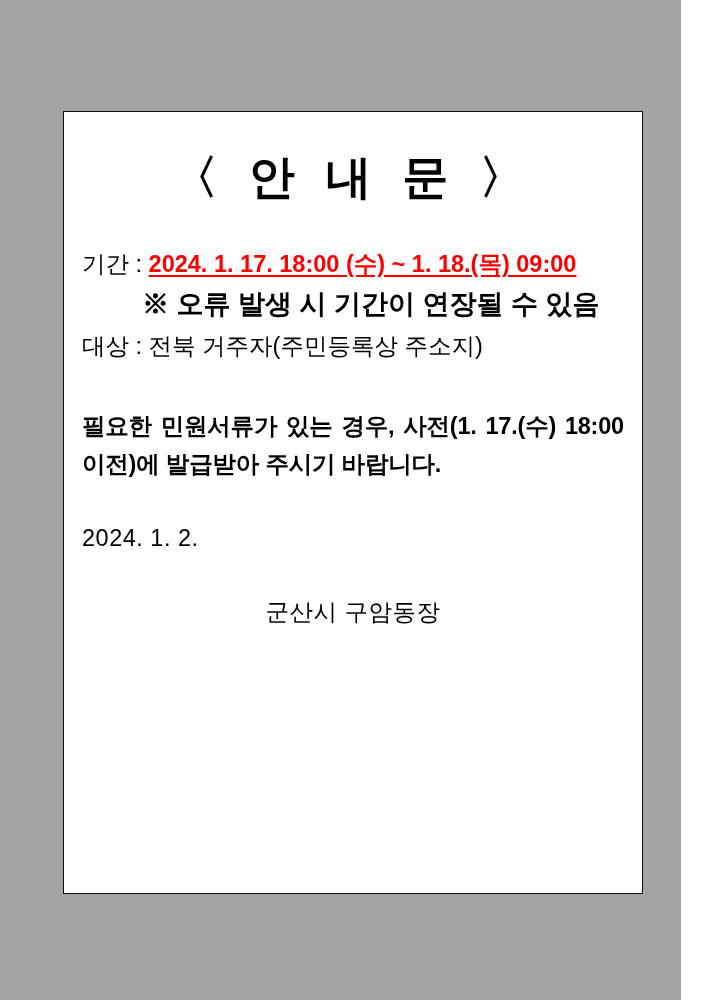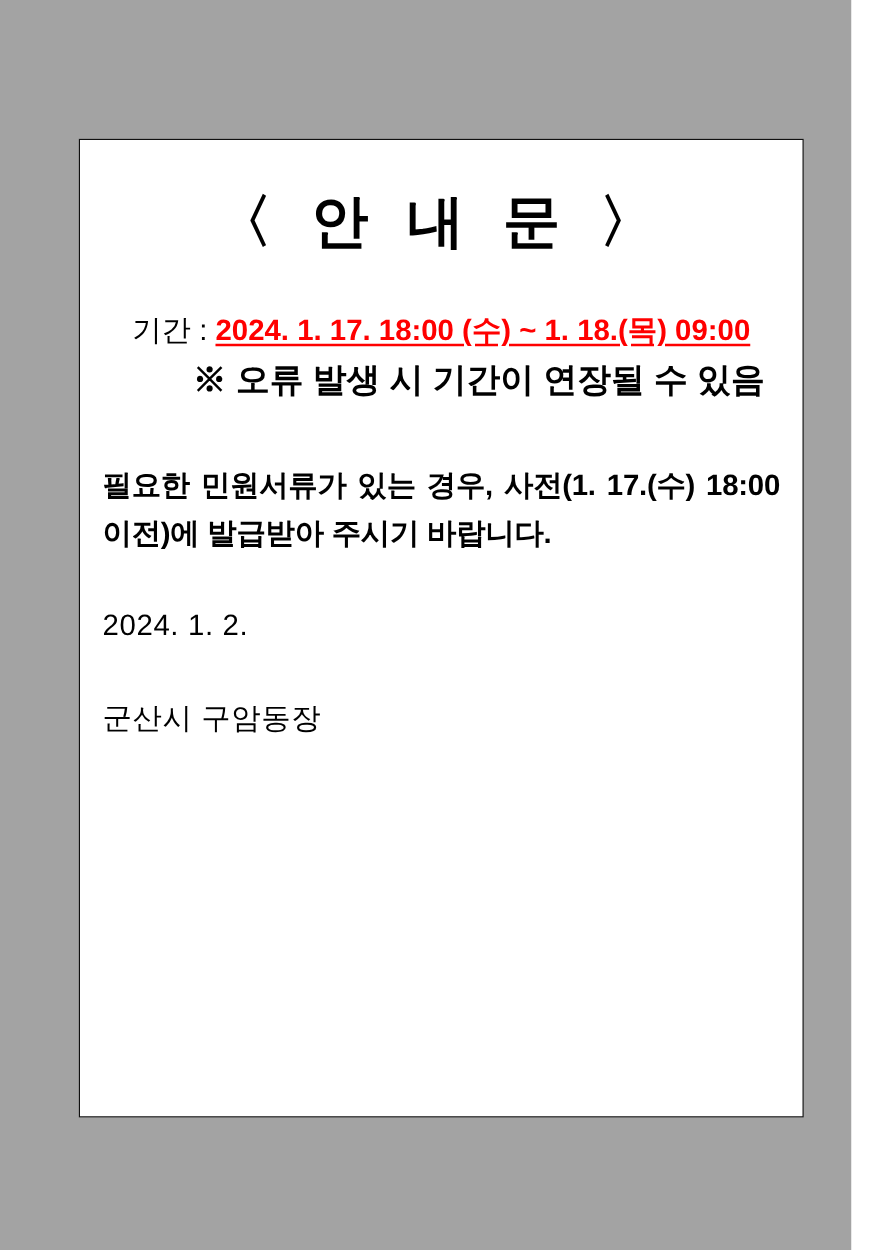--- a/index.html
+++ b/index.html
@@ -73,21 +73,20 @@
   }
   .red-underline {
     color: #ff0000;
     font-weight: bold;
     text-decoration: underline;
     text-underline-offset: 3px;
   }
 
   .fields {
     margin-top: 40px;
-    text-align: center;
   }
   .field-row {
     font-size: 23.5px;
     line-height: 1.62;
     display: block;
     white-space: nowrap;
   }
   .field-label {
     display: inline-block;
   }
@@ -114,40 +113,41 @@
 
   .date {
     margin-top: 42px;
     text-align: left;
     font-size: 23.5px;
     letter-spacing: 0.5px;
   }
 
   .issuer {
     margin-top: 44px;
-    text-align: left;
+    text-align: center;
     font-size: 23.5px;
     letter-spacing: 0.5px;
   }
 </style>
 </head>
 <body>
 
 <div class="page">
   <div class="notice-box">
     <div class="inner">
 
       <div class="title">〈 안 내 문 〉</div>
 
 
       <div class="fields">
 
         <div class="field-row"><span class="field-label">기간 :</span> <span class="red-underline">2024. 1. 17. 18:00 (수) ~ 1. 18.(목) 09:00</span></div>
         <div class="field-note">※ 오류 발생 시 기간이 연장될 수 있음</div>
 
+        <div class="field-row"><span class="field-label">대상 :</span> <span>전북 거주자(주민등록상 주소지)</span></div>
 
 
       </div>
 
       <p class="para request">필요한 민원서류가 있는 경우, 사전(1. 17.(수) 18:00 이전)에 발급받아 주시기 바랍니다.</p>
 
       <div class="date">2024. 1. 2.</div>
 
       <div class="issuer">군산시 구암동장</div>
 

